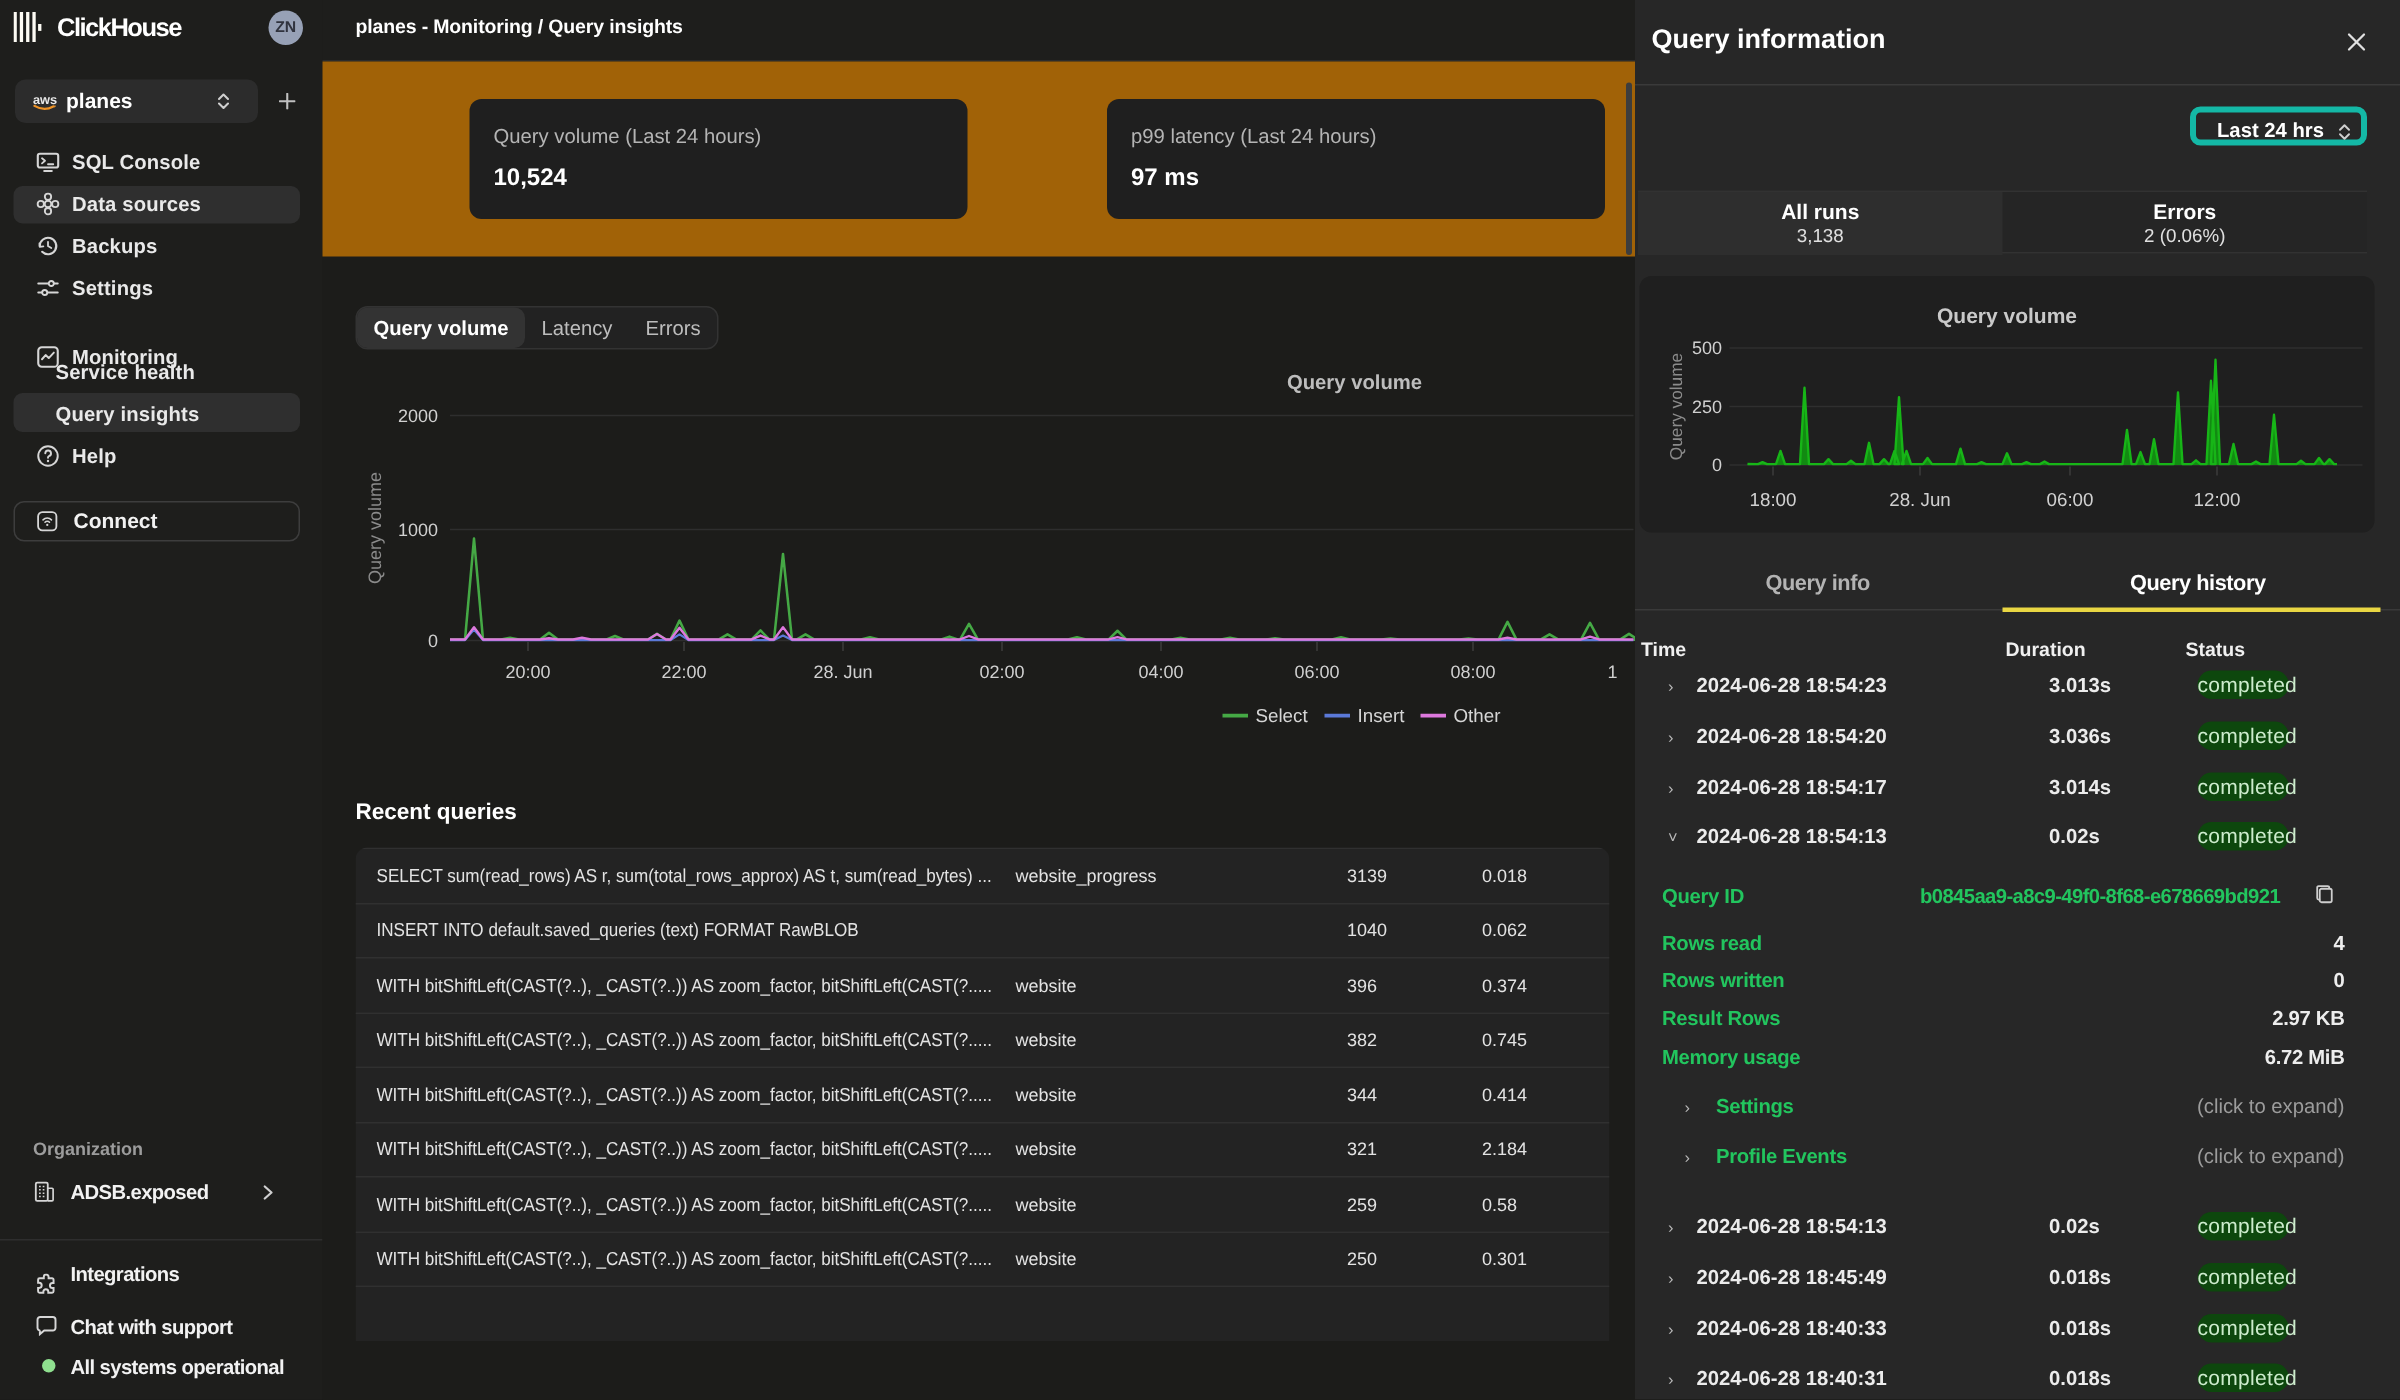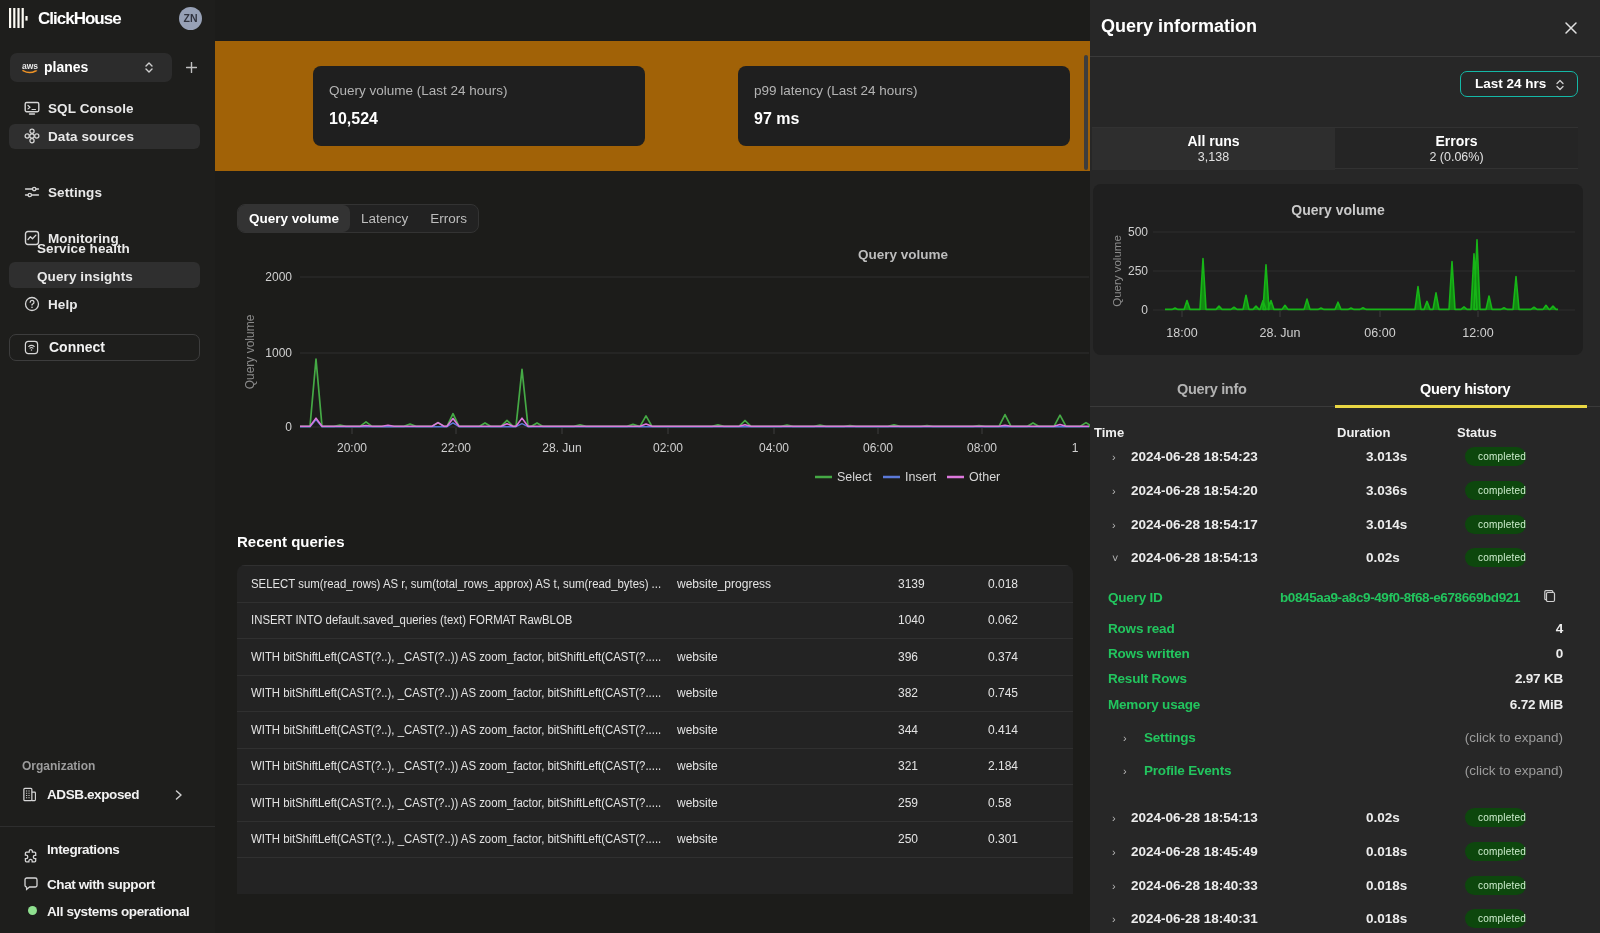--- a/index.html
+++ b/index.html
@@ -35,35 +35,35 @@
   .thead { height:33px; background:#2b2b2b; border-top:none; font-weight:700; color:#ededed;}
   .c-q { position:absolute; left:14px; top:50%; transform:translateY(-50%) scaleX(0.91); transform-origin:left center; white-space:nowrap; max-width:458px; overflow:hidden; font-size:12.5px;}
   .c-u { position:absolute; left:440px; top:50%; transform:translateY(-50%); }
   .c-r { position:absolute; left:661px; top:50%; transform:translateY(-50%); }
   .c-p { position:absolute; left:751px; top:50%; transform:translateY(-50%); }
 
   
   #panel { position:absolute; left:1090px; top:0; width:510px; height:933px; background:#272727; }
   #paneltitle { position:absolute; left:11px; top:16px; font-size:18px; font-weight:700; color:#fff; }
   .pheaderline { position:absolute; left:0; top:56px; width:510px; height:1px; background:#3a3a3a; }
-  #dropdown { position:absolute; left:370px; top:71px; width:118px; height:26px; border:1px solid #14b8a6;
+  #dropdown { position:absolute; left:370px; top:71px; width:118px; height:26px; border:4px solid #14b8a6;
     border-radius:7px; color:#fff; font-size:13.5px; font-weight:700; }
   #seg { position:absolute; left:2px; top:127px; width:486px; height:42px; background:#252525;
     border-top:1px solid #323232; border-bottom:1px solid #323232; }
   .seghalf { position:absolute; top:0; width:243px; height:42px; text-align:center; }
   .seghalf .t1 { margin-top:5px; font-size:14px; font-weight:700; color:#fff; }
   .seghalf .t2 { margin-top:1px; font-size:12.5px; color:#e0e0e0; }
   #pcard { position:absolute; left:3px; top:184px; width:490px; height:171px; background:#1f1f1f; border-radius:8px;}
 
   .ptab { position:absolute; top:381px; font-size:14.5px; font-weight:700; }
   .history-head { position:absolute; font-size:13px; font-weight:700; color:#f0f0f0; }
   .hrow { position:absolute; font-size:13.5px; color:#ececec; }
   .chev { color:#b9b9b9; font-size:11px; }
   .badge { position:absolute; width:61px; height:19px; background:#0d470d; border-radius:10px;
-    color:#cdeccd; font-size:10px; text-align:right; line-height:19px; letter-spacing:.2px;}
+    color:#cdeccd; font-size:14px; text-align:right; line-height:19px; letter-spacing:.2px;}
   .dlabel { font-size:13.5px; color:#22c55e; font-weight:700; letter-spacing:-0.2px; }
   .dvalue { font-size:13.5px; color:#ededed; position:absolute; right:37px; text-align:right; font-weight:700; letter-spacing:-0.2px;}
 </style>
 </head>
 <body>
 <div id="root">
 
   <div id="sidebar">
 
     <svg class="abs" style="left:9px; top:7.5px;" width="19" height="20" viewBox="0 0 19 20">
@@ -110,20 +110,28 @@
     <div class="navitem" style="top:122px;">
       <svg class="navicon" viewBox="0 0 16 16" fill="none" stroke="currentColor" stroke-width="1.25">
         <circle cx="8" cy="8" r="2.2"></circle>
         <circle cx="8" cy="3.2" r="2.1"></circle>
         <circle cx="8" cy="12.8" r="2.1"></circle>
         <circle cx="3.2" cy="8" r="2.1"></circle>
         <circle cx="12.8" cy="8" r="2.1"></circle>
       </svg>
       <span class="navlabel">Data sources</span>
     </div>
+    <div class="navitem" style="top:150px;">
+      <svg class="navicon" viewBox="0 0 16 16" fill="none" stroke="currentColor" stroke-width="1.4">
+        <path d="M2.5 8 a5.5 5.5 0 1 1 1.6 3.9" stroke-linecap="round"></path>
+        <path d="M2.3 6.2 L2.5 8.6 L4.9 8.2" stroke-width="1.2" stroke-linecap="round" stroke-linejoin="round"></path>
+        <path d="M8 5.2 V8 l2.2 1.3" stroke-width="1.2" stroke-linecap="round"></path>
+      </svg>
+      <span class="navlabel">Backups</span>
+    </div>
     <div class="navitem" style="top:178px;">
       <svg class="navicon" viewBox="0 0 16 16" fill="none" stroke="currentColor" stroke-width="1.3" stroke-linecap="round">
         <path d="M1.5 5 h13 M1.5 11 h13"></path>
         <circle cx="10.2" cy="5" r="1.7" fill="#1e1e1c"></circle>
         <circle cx="5.8" cy="11" r="1.7" fill="#1e1e1c"></circle>
       </svg>
       <span class="navlabel">Settings</span>
     </div>
     <div class="navitem" style="top:224px;">
       <svg class="navicon" viewBox="0 0 16 16" fill="none" stroke="currentColor" stroke-width="1.4">
@@ -176,20 +184,23 @@
     <svg class="abs" style="left:23px; top:876px;" width="16" height="16" viewBox="0 0 16 16" fill="none" stroke="#d6d6d6" stroke-width="1.3">
       <path d="M2 3.8 a1.8 1.8 0 0 1 1.8-1.8 h8.4 a1.8 1.8 0 0 1 1.8 1.8 v5.4 a1.8 1.8 0 0 1 -1.8 1.8 H6.5 L3.6 13.4 v-2.4 H3.8 A1.8 1.8 0 0 1 2 9.2 z"></path>
     </svg>
     <div class="abs" style="left:47px; top:877px; font-size:13.5px; font-weight:700; letter-spacing:-0.4px; color:#f2f2f2;">Chat with support</div>
 
     <div class="abs" style="left:28px; top:906px; width:9px; height:9px; border-radius:50%; background:#8fe08f;"></div>
     <div class="abs" style="left:47px; top:904px; font-size:13.5px; font-weight:700; letter-spacing:-0.4px; color:#f2f2f2;">All systems operational</div>
   </div>
 
   <div id="main">
+    <div id="mainheader">
+      <div class="abs" style="left:22px; top:10px; font-size:13px; font-weight:700; letter-spacing:-0.1px; color:#fff;">planes - Monitoring / Query insights</div>
+    </div>
     <div id="statband">
       <div class="statcard" style="left:98px;">
         <div class="stattitle">Query volume (Last 24 hours)</div>
         <div class="statvalue">10,524</div>
       </div>
       <div class="statcard" style="left:523px;">
         <div class="stattitle">p99 latency (Last 24 hours)</div>
         <div class="statvalue">97 ms</div>
       </div>
     </div>

